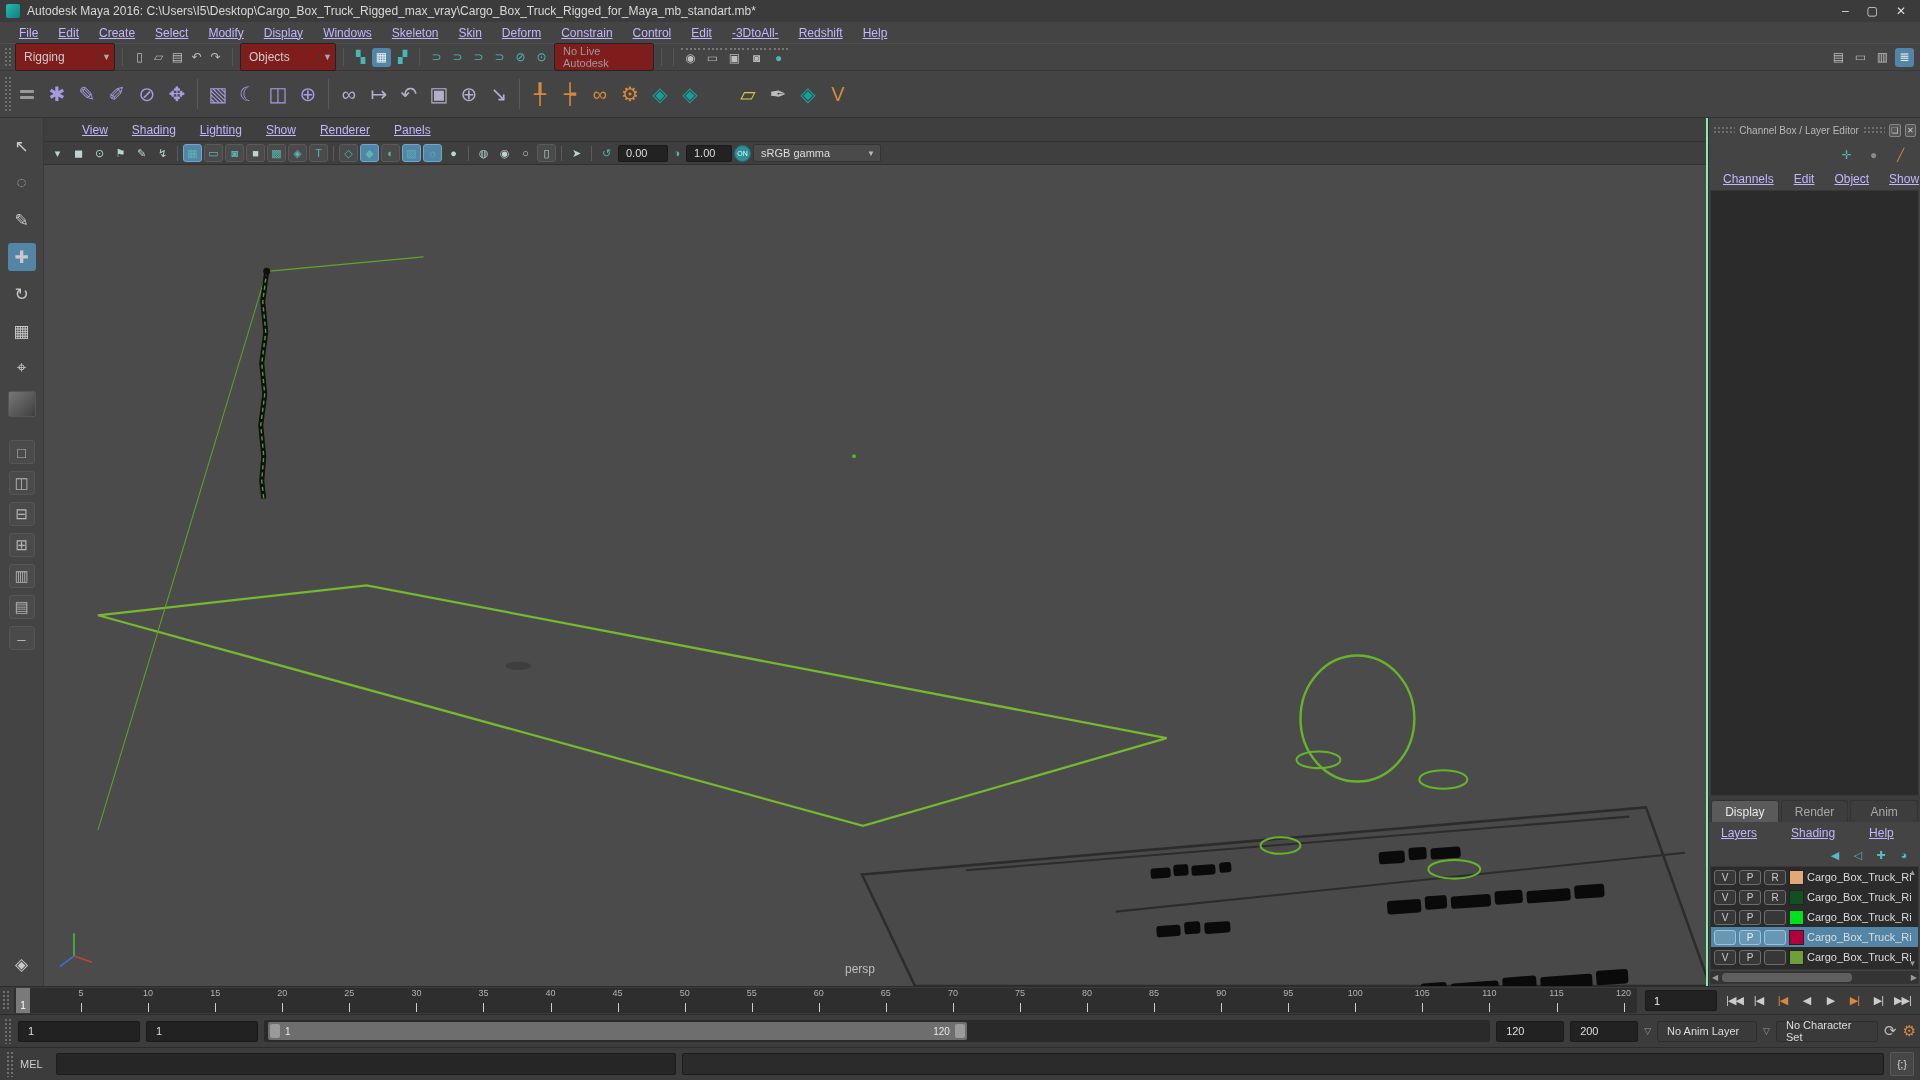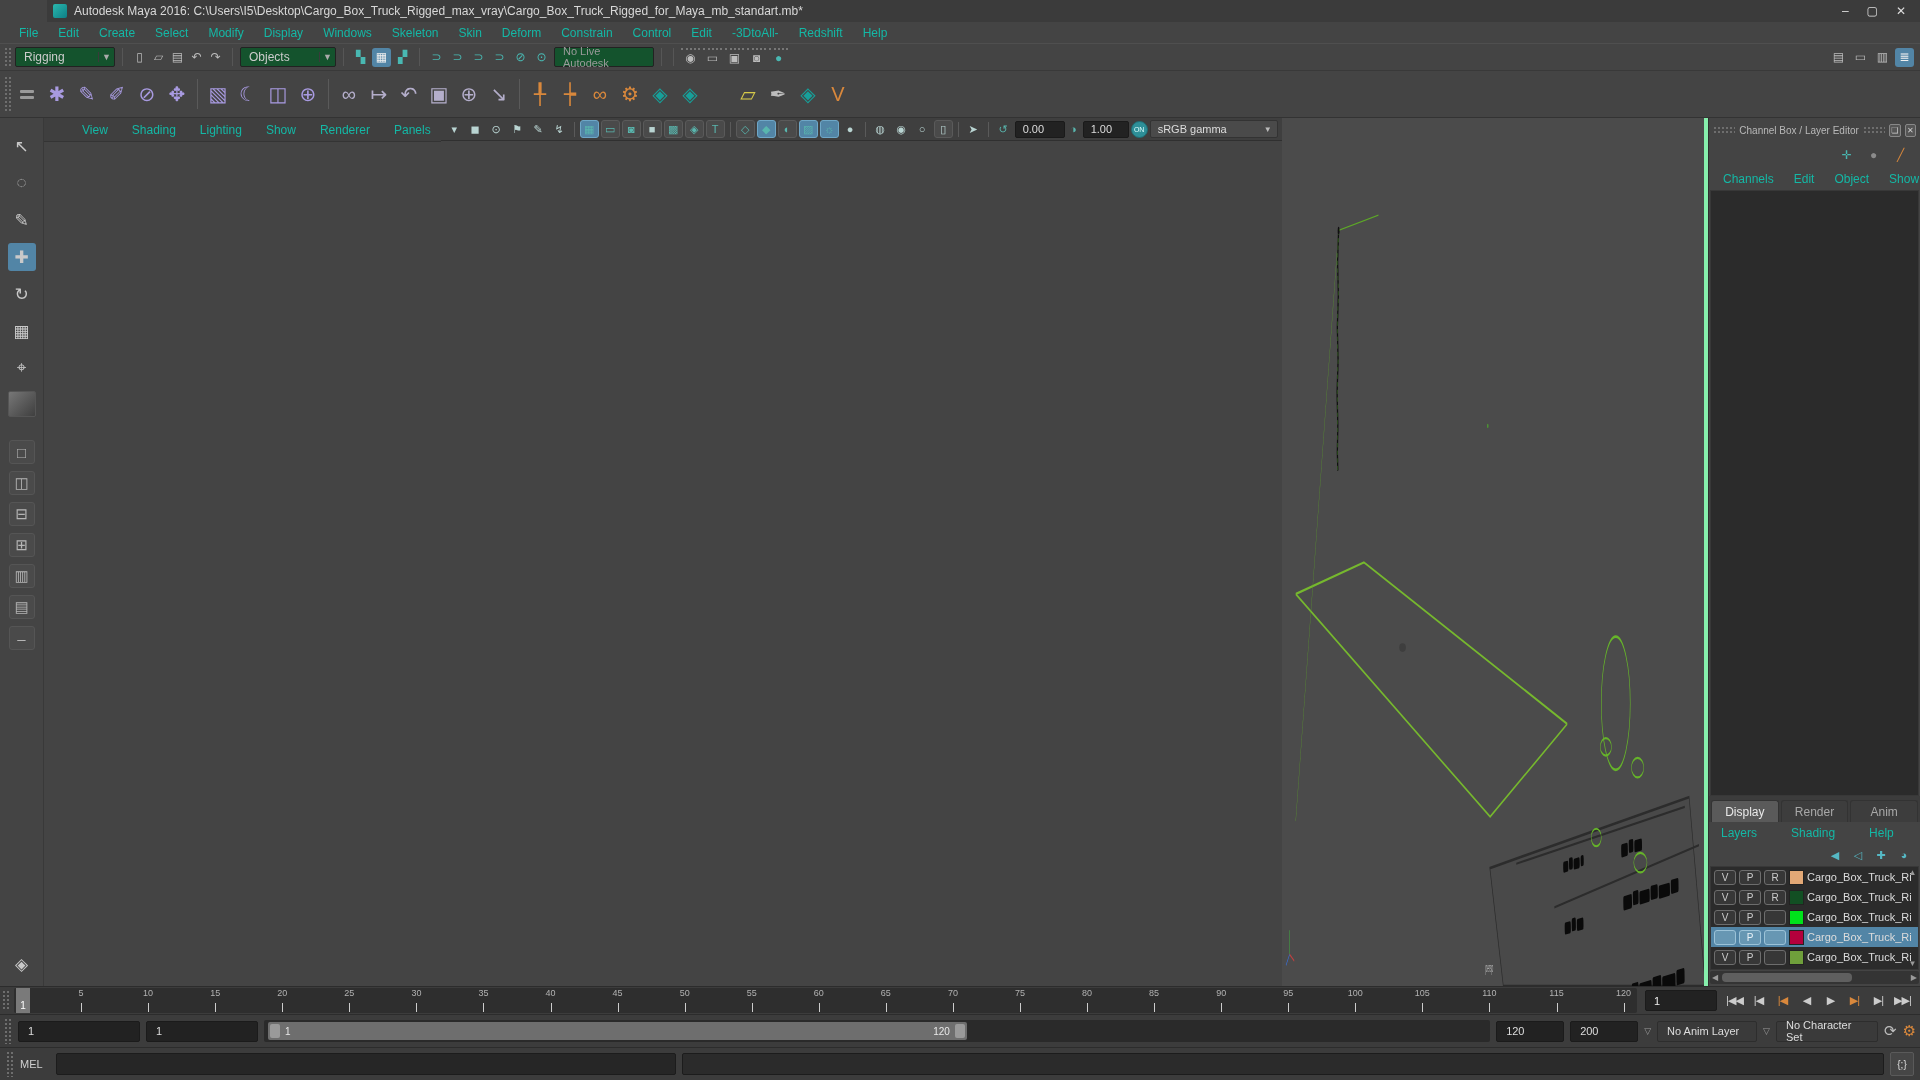--- a/index.html
+++ b/index.html
@@ -1,33 +1,33 @@
 <!DOCTYPE html>
 <html><head>
 <meta charset="utf-8">
 <style>
   * { box-sizing: border-box; margin: 0; padding: 0; }
   html,body { width:1920px; height:1080px; overflow:hidden; background:#444; font-family:"Liberation Sans", sans-serif; }
   .app { width:1920px; height:1080px; display:flex; flex-direction:column; background:#444444; color:#cfcfcf; }
 
   
-  .title-bar { height:22px; background:#3b3b3b; display:flex; align-items:center; padding:0 6px; font-size:12px; color:#d8d8d8; flex:0 0 auto;margin-left:47px; }
+  .title-bar { height:22px; background:#3b3b3b; display:flex; align-items:center; padding:0 6px; font-size:12px; color:#d8d8d8; flex:0 0 auto; }
   .maya-logo { width:14px; height:14px; background:linear-gradient(135deg,#2ab8ae,#0d7f86); border-radius:2px; margin-right:7px; }
   .title-text { flex:1; white-space:nowrap; overflow:hidden; }
   .win-btns { display:flex; gap:18px; padding-right:8px; color:#ddd; font-size:12px; }
   .win-btns span { cursor:default; }
 
   
   .menu-bar { height:21px; background:#444; display:flex; align-items:center; gap:2px; padding-left:10px; font-size:12px; flex:0 0 auto; }
-  .menu-item { padding:2px 9px; color:#14b8a6; }
+  .menu-item { padding:2px 9px; color:#c4b5fd;text-decoration:underline; }
 
   
   .status-line { height:28px; background:#444; border-top:1px solid #4f4f4f; border-bottom:1px solid #393939; display:flex; align-items:center; padding:0 4px; gap:3px; flex:0 0 auto; }
   .vgrip { width:8px; height:80%; background-image:radial-gradient(#6e6e6e 1px, transparent 1.2px); background-size:4px 4px; flex:0 0 auto; }
-  .combo { background:#14532d; border:1px solid #222; height:20px; display:flex; align-items:center; font-size:12px; color:#ccc; border-radius:2px; }
+  .combo { background:#7f1d1d; border:1px solid #222; height:28px; display:flex; align-items:center; font-size:12px; color:#ccc; border-radius:2px; }
   .combo .cbx-label { padding:0 8px; flex:1; }
   .combo .caret { width:16px; text-align:center; color:#aaa; border-left:1px solid #3a3a3a; font-size:9px; }
   .sl-sep { width:1px; height:18px; background:#565656; margin:0 4px; }
   .icon { width:22px; height:22px; display:flex; align-items:center; justify-content:center; font-size:14px; color:#c4c4c4; border-radius:3px; flex:0 0 auto; }
   .icon.small { width:19px; height:19px; font-size:12px; }
   .icon.purple { color:#a striking; }
   .icon.purple { color:#a89ae0; }
   .icon.linkgray { color:#b4aecb; }
   .icon.orange { color:#d9883c; }
   .icon.teal { color:#49b8b2; }
@@ -55,21 +55,21 @@
   
   .toolbox { width:44px; background:#444; border-right:1px solid #393939; display:flex; flex-direction:column; align-items:center; padding-top:14px; gap:9px; }
   .toolbox .icon { width:28px; height:28px; font-size:17px; color:#c9c9c9; }
   .toolbox .icon.active { background:#5285a6; }
   .toolbox .layouts { margin-top:14px; display:flex; flex-direction:column; gap:7px; align-items:center; }
   .toolbox .layouts .icon { width:26px; height:24px; font-size:15px; color:#b5b5b5; border:1px solid #555; background:#4a4a4a; }
   .tool-thumb { width:28px; height:26px; border:1px solid #555; background:linear-gradient(135deg,#777,#3f3f3f); border-radius:2px; }
   .toolbox .bottom-icon { margin-top:auto; margin-bottom:8px; }
 
   
-  .vp-col { flex:1; display:flex; flex-direction:row; min-width:0; border-right:4px solid #86efac; }
+  .vp-col { flex:1; display:flex; flex-direction:column; min-width:0; border-right:2px solid #86efac; }
   .vp-menubar { height:24px; background:#3f3f3f; border-bottom:1px solid #343434; display:flex; align-items:center; padding-left:28px; gap:4px; font-size:12px; }
   .vp-menubar .menu-item { padding:2px 10px; }
   .vp-toolbar { height:23px; background:#3f3f3f; border-bottom:1px solid #303030; display:flex; align-items:center; padding:0 4px; gap:2px; }
   .vp-toolbar .icon { width:19px; height:18px; font-size:11px; color:#b9d4d2; }
   .vp-toolbar .icon.tealish { color:#59b6ae; }
   .vp-toolbar .sep { width:1px; height:15px; background:#5a5a5a; margin:0 3px; }
   .vp-field { background:#222; border:1px solid #1a1a1a; color:#ddd; font-size:11px; height:17px; display:flex; align-items:center; padding:0 7px; border-radius:2px; }
   .vp-combo { background:#4a4a4a; border:1px solid #333; height:18px; display:flex; align-items:center; font-size:11px; color:#ddd; border-radius:2px; width:128px; }
   .vp-combo .cbx-label { flex:1; padding:0 7px; }
   .vp-combo .caret { font-size:8px; padding-right:5px; color:#bbb; }

